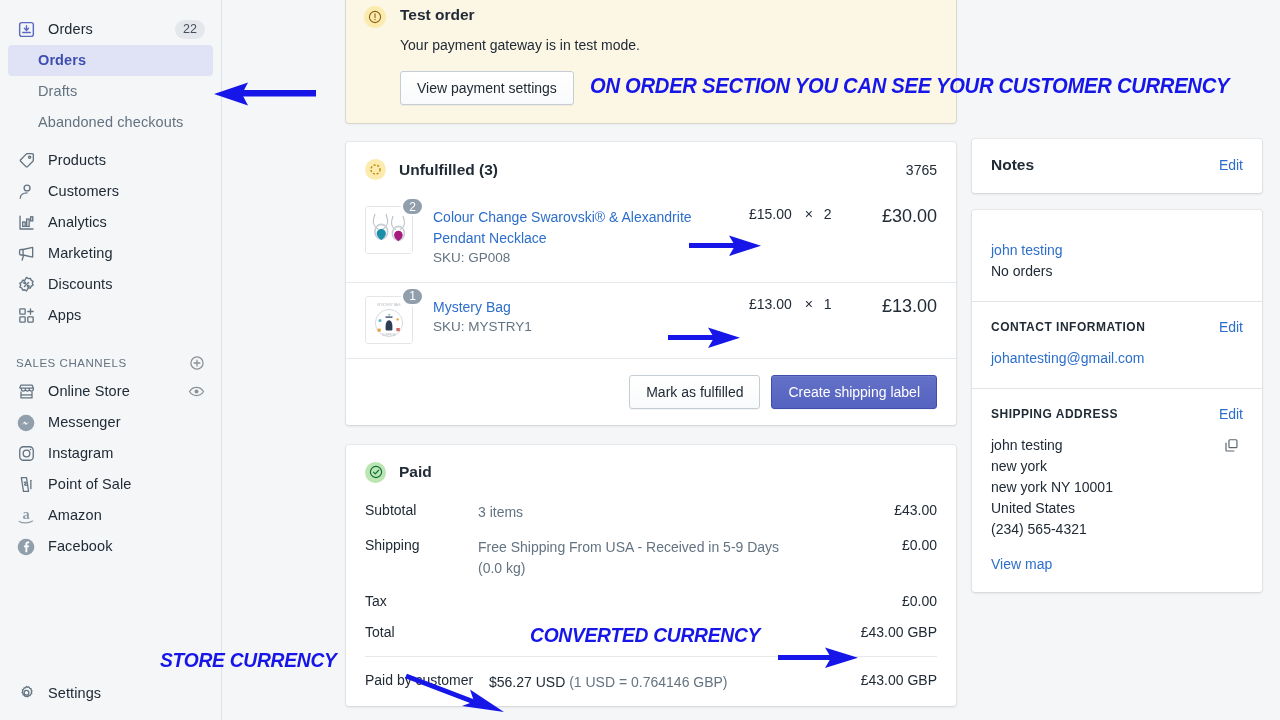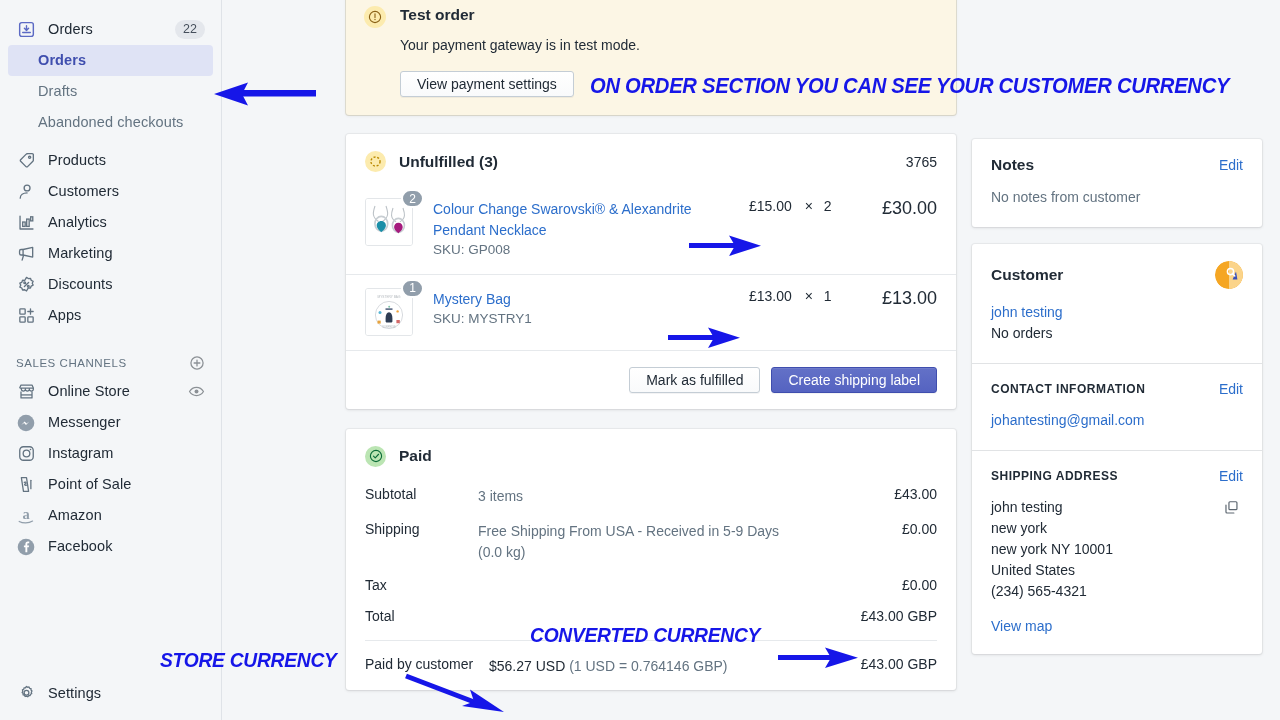--- a/index.html
+++ b/index.html
@@ -114,21 +114,21 @@
   .banner-title { font-size: 15.5px; font-weight: 600; color: #212b36; line-height: 1.3; }
   .banner-body { font-size: 14px; color: #212b36; margin: 7px 0 0 36px; line-height: 1.45; }
   .btn {
     display: inline-flex; align-items: center; justify-content: center;
     background: linear-gradient(180deg,#fff,#f9fafb);
     border: 1px solid #c4cdd5;
     border-radius: 3px;
     font-size: 14px;
     color: #212b36;
     padding: 0 16px;
-    height: 26px;
+    height: 34px;
     cursor: pointer;
     box-shadow: 0 1px 0 0 rgba(22,29,37,0.05);
     white-space: nowrap;
   }
   .banner-actions { margin: 16px 0 0 36px; }
 
   
   .fc { margin-top: 19px; }
   .fc-head { display: flex; align-items: center; padding: 17px 19px 13px 19px; }
   .circ-badge {
@@ -565,37 +565,24 @@
       </div>
     </div>
 
     <div class="col-right">
 
       <div class="card rcard" style="margin-top:0">
         <div class="rc-head">
           <span class="rc-title">Notes</span>
           <span class="edit-link">Edit</span>
         </div>
-        <div class="rc-body muted">No notes from customer</div>
       </div>
 
       <div class="card" style="margin-top:17px">
         <div class="rcard">
-          <div class="rc-head">
-            <span class="rc-title">Customer</span>
-            <span class="avatar">
-              <svg width="28" height="28" viewBox="0 0 28 28">
-                <circle cx="14" cy="14" r="14" fill="#f5a623"></circle>
-                <path d="M14 0a14 14 0 0 1 0 28z" fill="#fbd48a"></path>
-                <path d="M17.6 18.4 21 10.6l1.4 7.8z" fill="#3b4fb8"></path>
-                <circle cx="15.5" cy="10.6" r="3.1" fill="none" stroke="#ffffff" stroke-width="1.5"></circle>
-                <path d="M17.6 12.9 19.8 15" stroke="#ffffff" stroke-width="1.5" stroke-linecap="round"></path>
-              </svg>
-            </span>
-          </div>
           <div class="rc-body">
             <div class="link">john testing</div>
             <div>No orders</div>
           </div>
         </div>
 
         <div class="divider-row"></div>
 
         <div class="rcard">
           <div class="rc-head">

